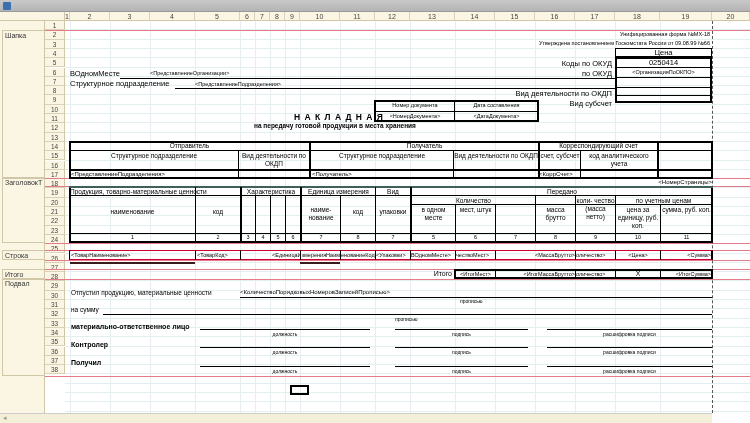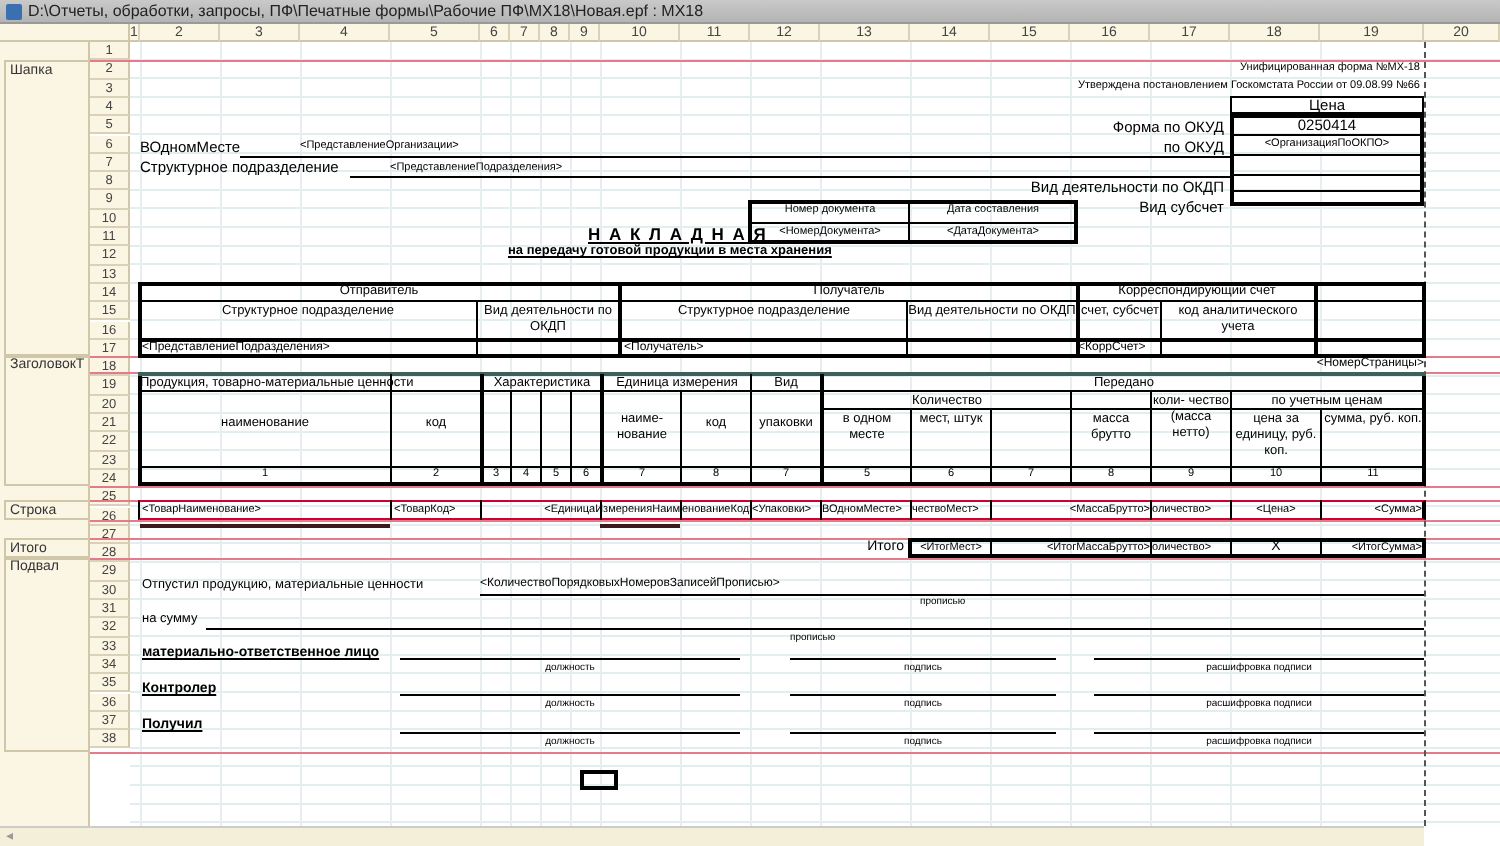--- a/index.html
+++ b/index.html
@@ -19,35 +19,34 @@
   .grouplbl { position: absolute; left: 0; width: 45px; font-size: 7px; color: #333; padding-left: 5px; }
   .grouparea { position: absolute; left: 0; width: 45px; background: #fbf6e3; border-right: 1px solid #cfc7a8; }
   .grid { position: absolute; left: 65px; top: 21px; width: 685px; height: 392px;
     background-image:
       repeating-linear-gradient(to bottom, transparent 0, transparent 8.3px, #e2eef0 8.3px, #e2eef0 9.3px); }
   .vline { position: absolute; top: 21px; width: 1px; height: 392px; background: #e6eef0; }
   .redline { position: absolute; left: 45px; width: 705px; height: 1px; background: #e57b8a; }
   .txt { position: absolute; white-space: nowrap; font-size: 6.5px; }
   .c { text-align: center; }
   .r { text-align: right; }
-  .b { font-weight: bold; text-decoration: underline; }
+  .b { font-weight: bold; }
   .box { position: absolute; border: 1px solid #000; }
   .thick { border-width: 2px; }
   .hl { position: absolute; height: 1px; background: #000; }
   .vl { position: absolute; width: 1px; background: #000; }
   .dash { position: absolute; left: 712px; top: 21px; width: 0; height: 392px; border-left: 1px dashed #555; }
   .hscroll { position: absolute; left: 0; top: 413px; width: 712px; height: 10px; background: #f4efd9; border-top: 1px solid #ccc; }
   .cursor { position: absolute; border: 2px solid #000; }
 </style>
 </head>
 <body>
 
 <div class="titlebar">
   <span class="ico"></span>
-  <span>D:\Отчеты, обработки, запросы, ПФ\Печатные формы\Рабочие ПФ\МХ18\Новая.epf : МХ18</span>
 </div>
 
 <div style="position:absolute;left:0;top:12px;width:65px;height:9px;background:#fbf6e3;border-bottom:1px solid #cfc7a8;border-right:1px solid #cfc7a8;"></div>
 
 <div class="colhdr" style="left:65px;width:5px">1</div>
 <div class="colhdr" style="left:70px;width:40px">2</div>
 <div class="colhdr" style="left:110px;width:40px">3</div>
 <div class="colhdr" style="left:150px;width:45px">4</div>
 <div class="colhdr" style="left:195px;width:45px">5</div>
 <div class="colhdr" style="left:240px;width:15px">6</div>
@@ -158,21 +157,21 @@
 <div class="box" style="left:615px;top:48px;width:97px;height:9px">
   <div class="c" style="font-size:7.5px;line-height:8px">Цена</div>
 </div>
 <div class="box thick" style="left:615px;top:57px;width:97px;height:46px"></div>
 <div class="hl" style="left:615px;top:67px;width:97px"></div>
 <div class="hl" style="left:615px;top:77px;width:97px"></div>
 <div class="hl" style="left:615px;top:87px;width:97px"></div>
 <div class="hl" style="left:615px;top:95px;width:97px"></div>
 <div class="txt c" style="left:615px;top:58px;width:97px;font-size:7.5px">0250414</div>
 <div class="txt c" style="left:615px;top:69px;width:97px;font-size:5.5px">&lt;ОрганизацияПоОКПО&gt;</div>
-<div class="txt r" style="left:500px;top:59px;width:112px;font-size:7.5px">Форма по ОКУД</div>
+<div class="txt r" style="left:500px;top:59px;width:112px;font-size:7.5px">Коды по ОКУД</div>
 <div class="txt r" style="left:500px;top:69px;width:112px;font-size:7.5px">по ОКУД</div>
 
 <div class="txt" style="left:70px;top:69px;font-size:7.5px">ВОдномМесте</div>
 <div class="hl" style="left:120px;top:78px;width:495px"></div>
 <div class="txt" style="left:150px;top:70px;font-size:5.5px">&lt;ПредставлениеОрганизации&gt;</div>
 
 <div class="txt" style="left:70px;top:79px;font-size:7.5px">Структурное подразделение</div>
 <div class="hl" style="left:175px;top:88px;width:440px"></div>
 <div class="txt" style="left:195px;top:81px;font-size:5.5px">&lt;ПредставлениеПодразделения&gt;</div>
 

